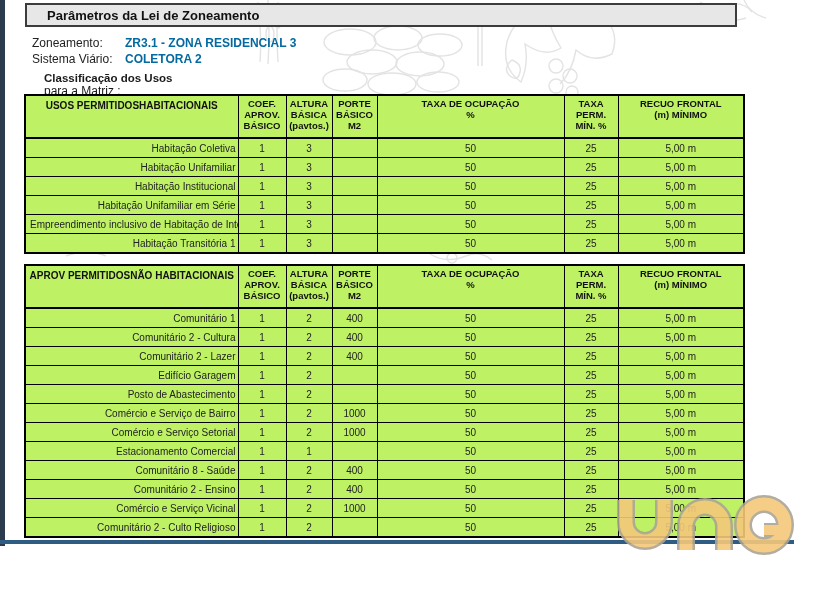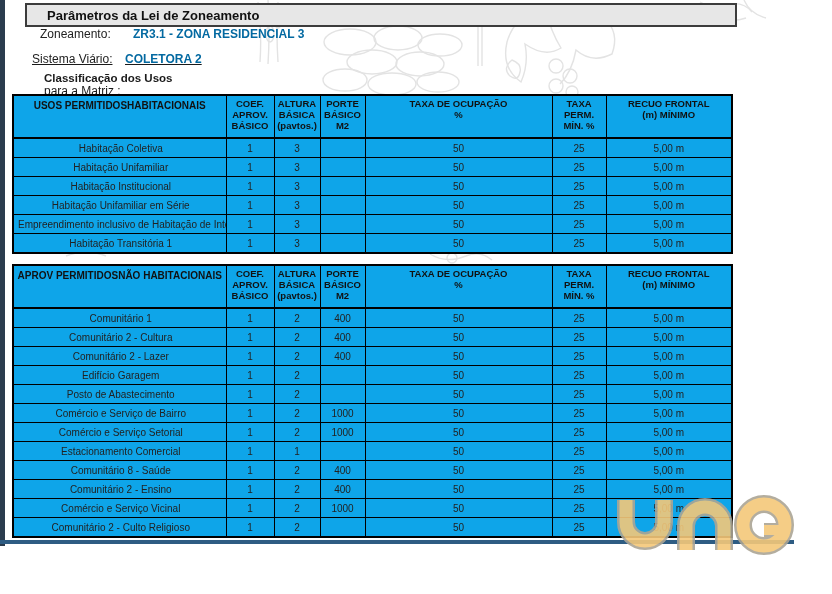--- a/index.html
+++ b/index.html
@@ -24,49 +24,49 @@
   .title-bar{
     position:absolute;left:25px;top:3px;width:688px;height:20px;
     background:#e7e7e7;border:2px solid #3c3c3c;
     display:flex;align-items:center;
     font-size:13px;font-weight:bold;color:#111;
     padding-left:20px;
   }
   .info-line{position:absolute;left:32px;font-size:12px;display:flex;}
   .info-line .lbl{width:93px;color:#222;}
   .info-line .val{font-weight:bold;color:#0369a1;}
-  .line-zoneamento{top:27px;margin-left:8px;}
-  .line-viario{top:52px;text-decoration:underline;}
+  .line-zoneamento{top:36px;}
+  .line-viario{top:52px;}
   .class-line{
     position:absolute;left:28px;top:72px;font-size:12px;display:flex;align-items:baseline;flex-direction:column;
   }
   .class-line .c1{font-weight:bold;font-size:11.5px;}
   .class-line .c2{margin-left:16px;}
   .class-line .c3{font-weight:bold;margin-left:4px;}
   table.ztable{
-    position:absolute;left:12px;border-collapse:collapse;
-    background:#0ea5e9;table-layout:fixed;width:719px;
+    position:absolute;left:24px;border-collapse:collapse;
+    background:#bef264;table-layout:fixed;width:719px;
   }
   .ztable-1{top:94px;}
   .ztable-2{top:264px;}
   table.ztable,table.ztable th,table.ztable td{border:1px solid #000;}
   table.ztable{border:2px solid #000;}
   table.ztable thead th{
     border-bottom:2px solid #000;
     font-size:9.5px;font-weight:bold;color:#111;
     vertical-align:top;text-align:center;
     white-space:pre-line;line-height:1.18;
     padding:2px 1px 1px 1px;height:36px;
   }
   table.ztable thead th.h-uso{vertical-align:top;padding-top:4px;font-size:10px;}
   table.ztable td{
     font-size:10px;color:#222;height:18px;
     text-align:center;padding:0 2px;overflow:hidden;white-space:nowrap;
   }
-  table.ztable td.uso{text-align:center;padding-left:4px;}
+  table.ztable td.uso{text-align:right;padding-left:4px;}
   .col-uso{width:213px;}
   .col-coef{width:48px;}
   .col-altura{width:46px;}
   .col-porte{width:45px;}
   .col-ocup{width:187px;}
   .col-perm{width:54px;}
   .col-recuo{width:126px;}
   .una-logo{
     position:absolute;left:612px;top:492px;width:188px;height:66px;
     z-index:3;pointer-events:none;

